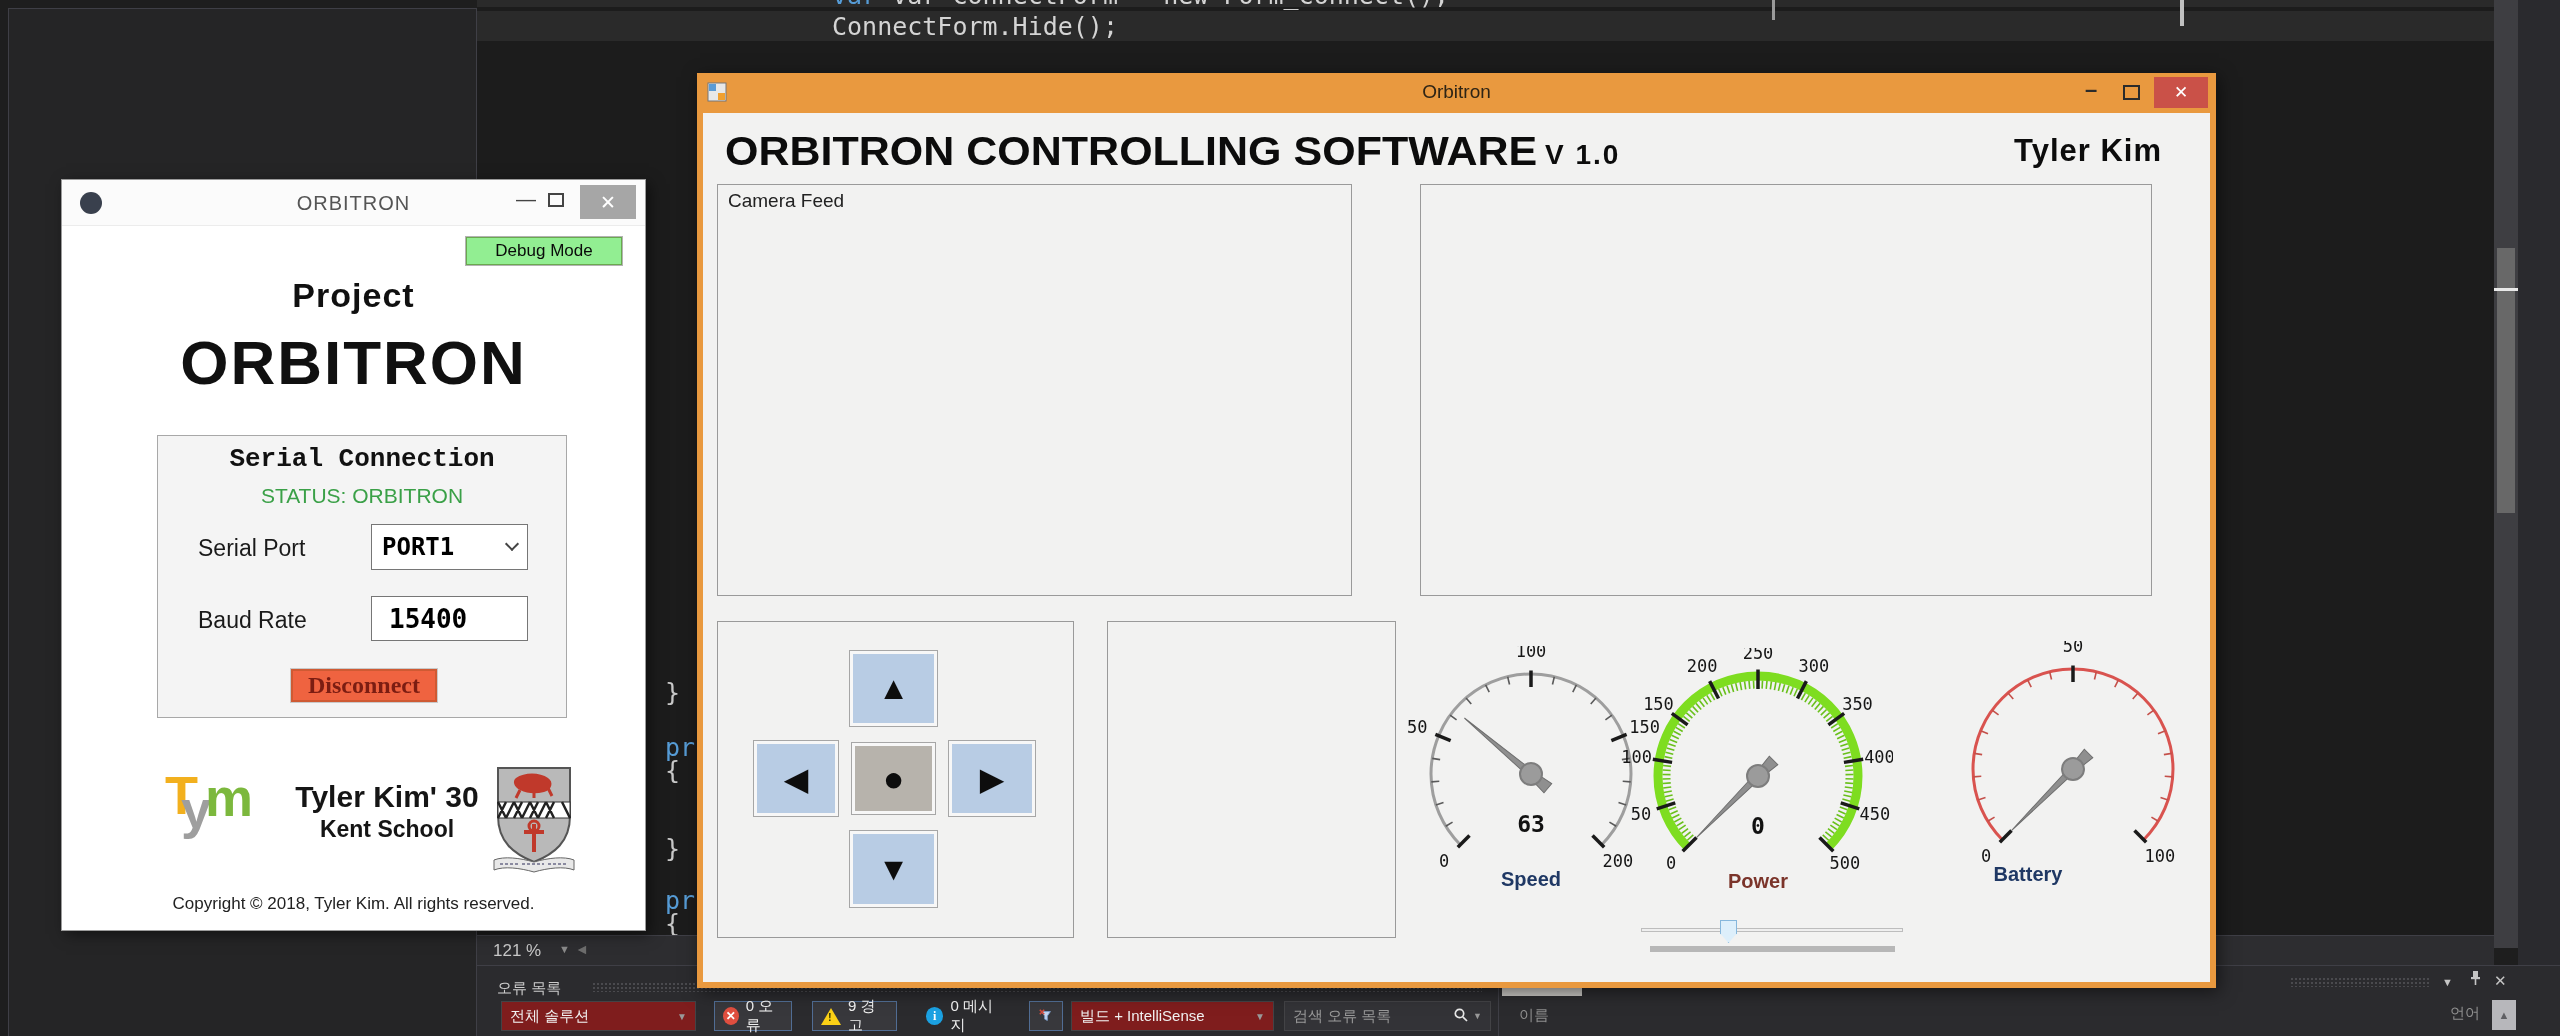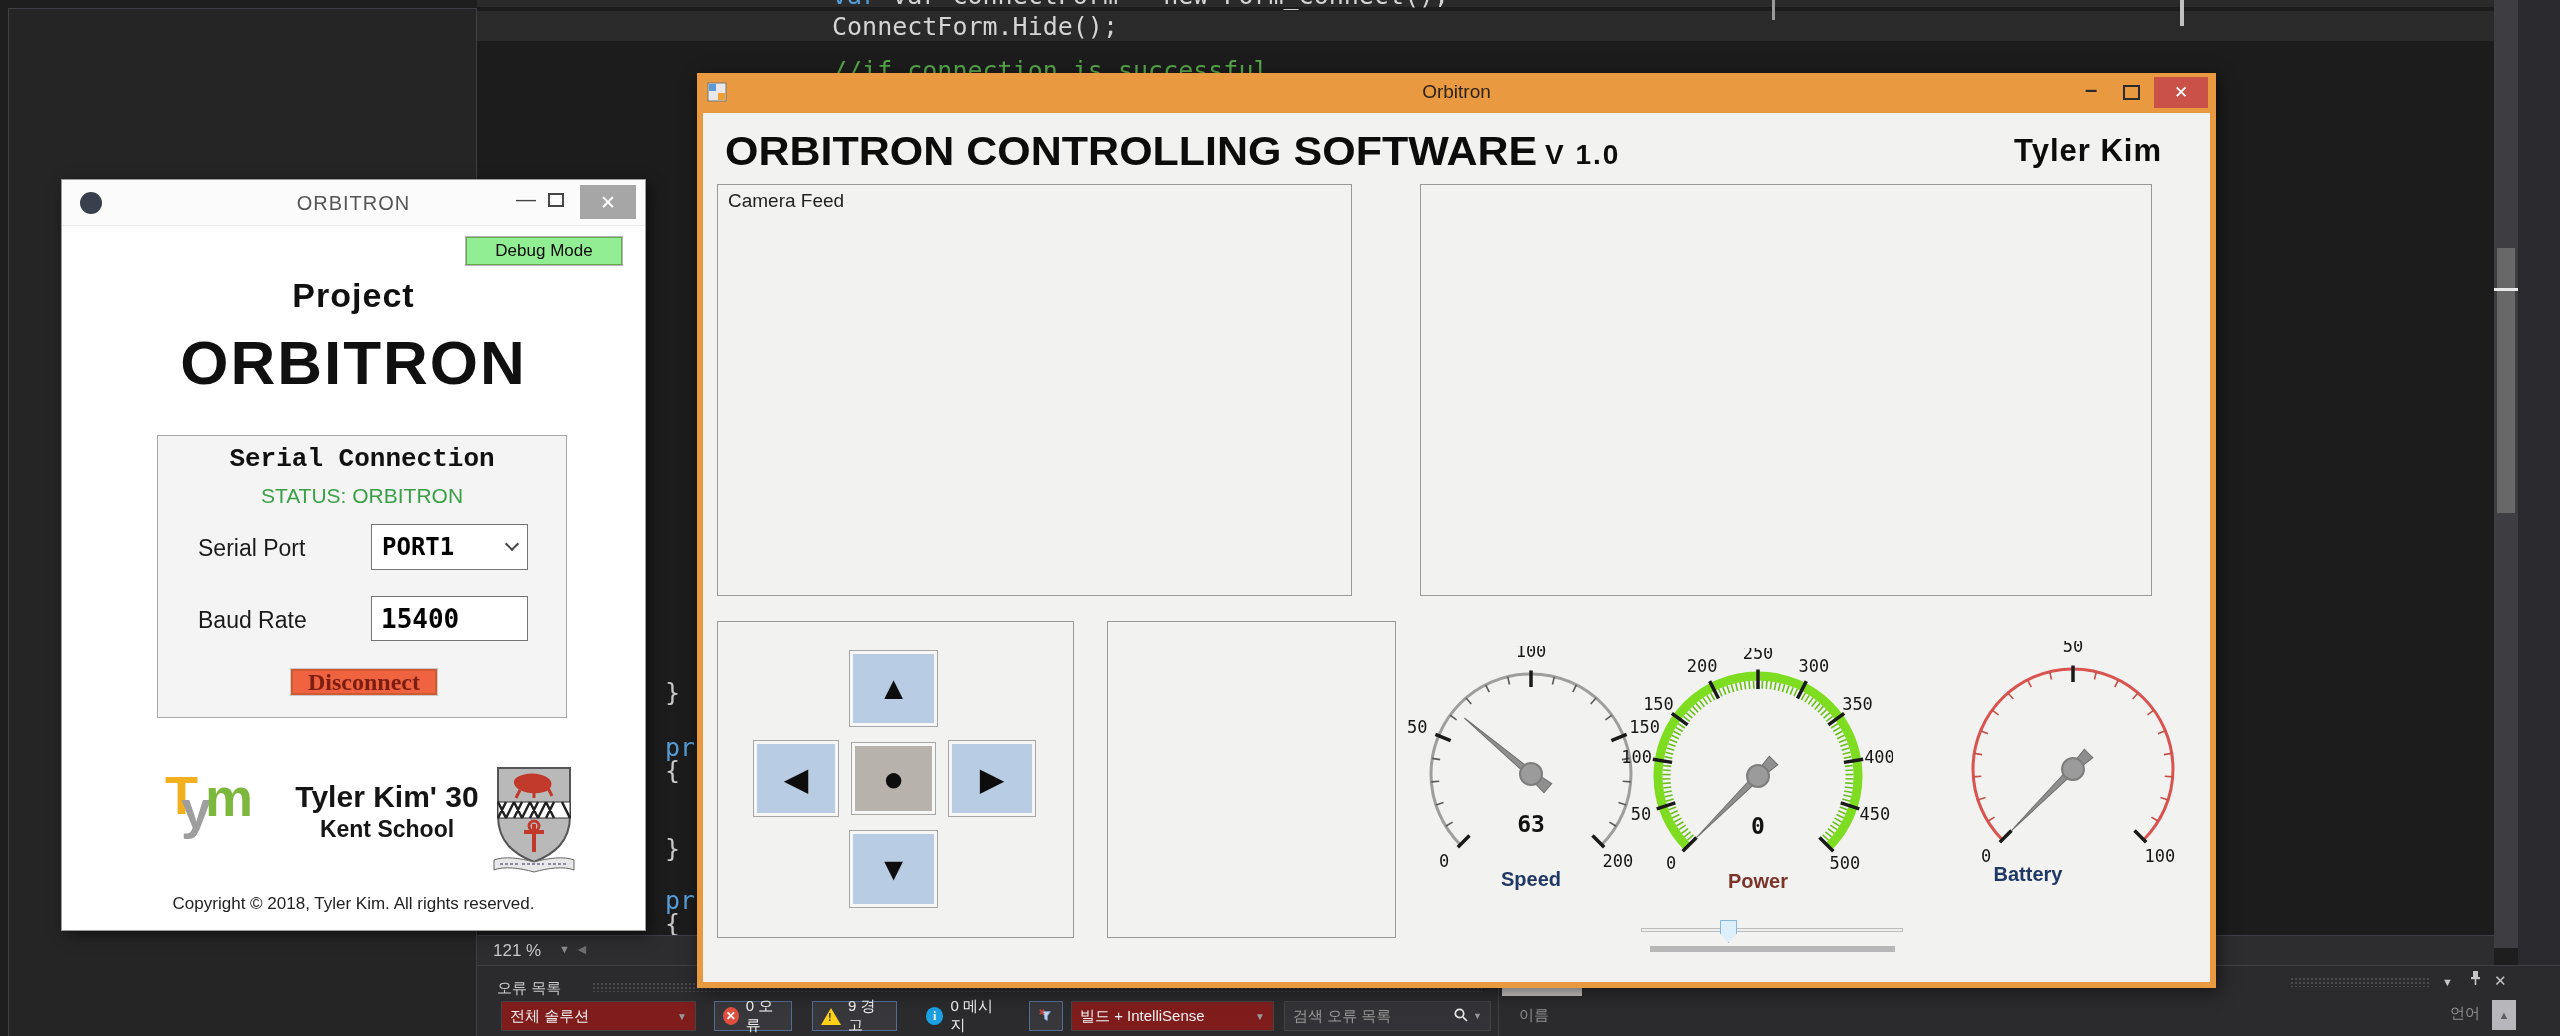--- a/index.html
+++ b/index.html
@@ -91,22 +91,22 @@
   .sg-status{position:absolute;left:0;top:48px;width:100%;text-align:center;font-size:21px;
     color:#3aa047}
   .sg-label{position:absolute;font-size:23px;color:#1a1a1a}
   .sg-combo{position:absolute;left:213px;top:88px;width:157px;height:46px;background:#fff;
     border:1px solid #767676;display:flex;align-items:center;padding:0 10px;
     font-family:"DejaVu Sans Mono",monospace;font-weight:bold;font-size:24px;color:#000}
   .sg-chev{margin-left:auto;width:10px;height:10px;border-right:2px solid #444;
     border-bottom:2px solid #444;transform:rotate(45deg);margin-top:-6px}
   .sg-input{position:absolute;left:213px;top:160px;width:157px;height:45px;background:#fff;
     border:1px solid #767676;font-family:"DejaVu Sans Mono",monospace;font-weight:bold;
-    font-size:26px;color:#000;padding-left:9px;display:flex;align-items:center}
-  .disconnect-btn{position:absolute;left:133px;top:233px;width:146px;height:26px;
+    font-size:26px;color:#000;padding-left:17px;display:flex;align-items:center}
+  .disconnect-btn{position:absolute;left:133px;top:233px;width:146px;height:33px;
     background:#ef6340;border:2px solid #cf5a33;box-shadow:0 0 0 1px #c9c9c9;
     color:#7c1d12;font-family:"Liberation Serif",serif;font-weight:bold;font-size:24px;
     display:flex;align-items:center;justify-content:center}
   .tym{position:absolute;left:103px;top:588px;width:95px;height:88px;font-weight:bold;
     font-size:54px;line-height:1}
   .tym .t{color:#f2b01e;position:absolute;left:0;top:0}
   .tym .y{color:#9e9e9e;position:absolute;left:16px;top:14px}
   .tym .m{color:#7cb83d;position:absolute;left:40px;top:2px}
   .author-name{position:absolute;left:180px;top:600px;width:290px;text-align:center;
     font-size:30px;font-weight:bold;color:#151515}
@@ -157,21 +157,20 @@
 
 <div id="stage">
 
   <div class="abs toolbox-panel"></div>
 
   <div class="abs editor">
     <div class="code-band" style="top:0;height:7px"></div>
     <div class="code-band" style="top:11px;height:30px"></div>
     <div class="code-line" style="left:355px;top:-19px"><span class="code-kw">var</span> <span>var ConnectForm = new Form_Connect();</span></div>
     <div class="code-line" style="left:355px;top:12px">ConnectForm.Hide();</div>
-    <div class="code-line code-comment" style="left:355px;top:56px">//if connection is successful</div>
 
     <div class="frag" style="left:188px;top:678px">}</div>
     <div class="frag kw" style="left:188px;top:733px">pri</div>
     <div class="frag" style="left:188px;top:756px">{</div>
     <div class="frag" style="left:188px;top:834px">}</div>
     <div class="frag kw" style="left:188px;top:886px">pri</div>
     <div class="frag" style="left:188px;top:909px">{</div>
     <div class="abs caret-mark" style="left:1295px;top:0;width:3px;height:20px"></div>
     <div class="abs caret-mark" style="left:1703px;top:0;width:4px;height:26px;background:#c0c0c0"></div>
   </div>

